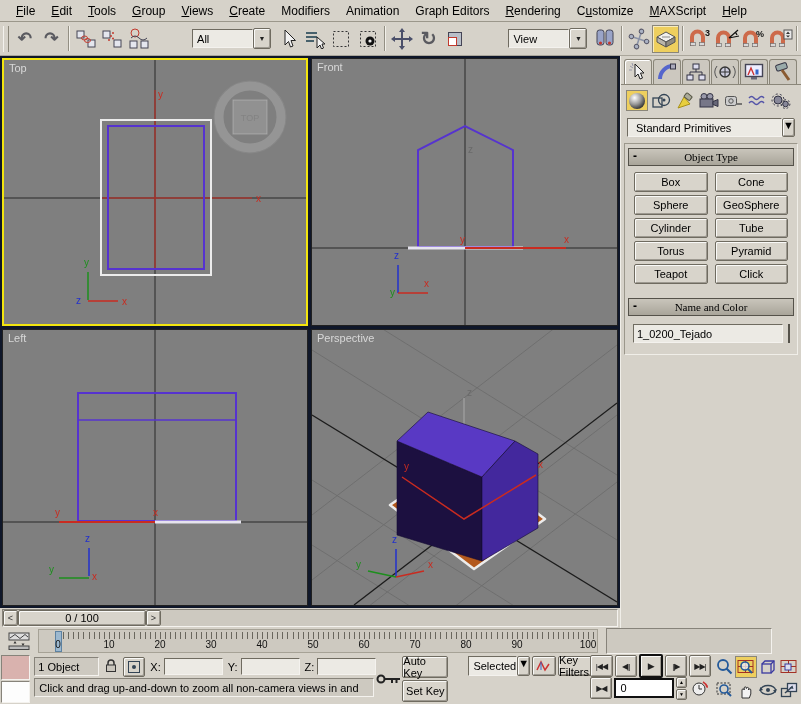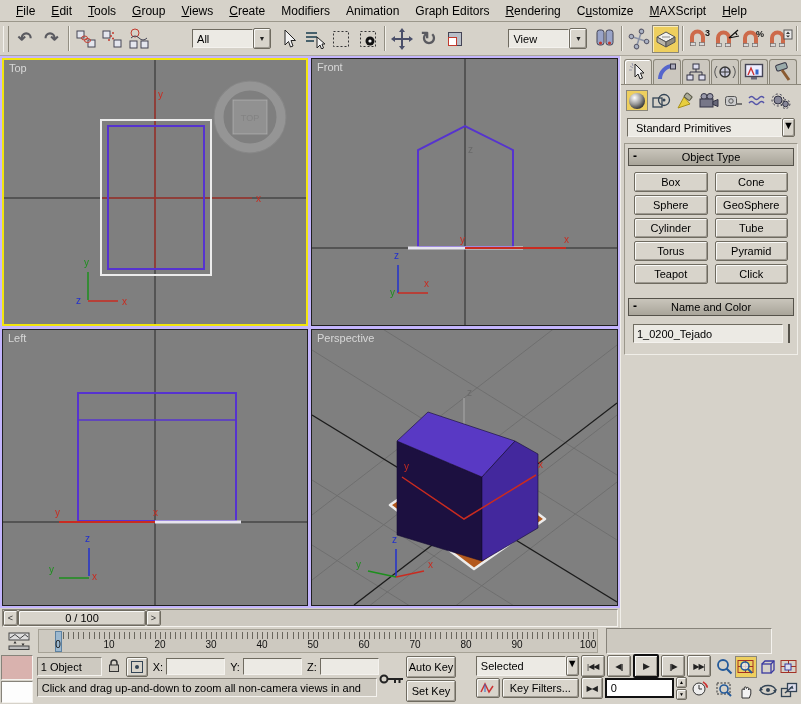--- a/index.html
+++ b/index.html
@@ -15,21 +15,21 @@
   .toolbar{position:absolute;left:0;top:22px;width:801px;height:34px;display:flex;align-items:center;background:#d6d2c9;border-bottom:1px solid #aaa69b;box-sizing:border-box;padding-left:2px;}
   .tb-handle{width:4px;height:26px;border-left:1px solid #f4f2ee;border-right:1px solid #8a8679;margin:0 3px 0 1px;}
   .tb-sep{width:1px;height:25px;background:#938f83;border-right:1px solid #f2f0ea;margin:0 3px;}
   .tb-btn{width:29px;height:28px;display:flex;align-items:center;justify-content:center;position:relative;}
   .tb-btn.active{background:#eecf5e;border:1px solid #8a8679;box-shadow:inset 1px 1px 0 rgba(255,255,255,.6);box-sizing:border-box;}
   .glyph{font-size:17px;color:#5a5a60;font-weight:bold;line-height:1;}
   .dd{display:flex;align-items:center;margin:0 4px;padding-left:36px;}
   .dd .dd-field{width:55px;height:17px;display:flex;align-items:center;padding-left:4px;font-size:11px;}
   .dd .dd-arrow{width:16px;height:19px;display:flex;align-items:center;justify-content:center;font-size:7px;color:#222;}
   
-  .vpc{position:absolute;left:0;top:56px;width:620px;height:552px;background:#c4b5fd;}
+  .vpc{position:absolute;left:0;top:56px;width:620px;height:552px;background:#0f172a;}
   .vp{position:absolute;background:#7f7f7f;box-sizing:border-box;overflow:hidden;}
   .vp svg{position:absolute;left:0;top:0;width:100%;height:100%;}
   .vp-label{position:absolute;left:5px;top:2px;color:#d8d8d8;font-size:11px;z-index:3;}
   #vp-top{left:2px;top:2px;width:306px;height:268px;border:2px solid #f2e50e;}
   #vp-front{left:311px;top:2px;width:307px;height:268px;border:1px solid #202020;}
   #vp-left{left:2px;top:273px;width:306px;height:277px;border:1px solid #202020;}
   #vp-persp{left:311px;top:273px;width:307px;height:277px;border:1px solid #202020;}
   .axis-label{font-size:10px;font-family:"Liberation Sans",sans-serif;}
   
   .cmdpanel{position:absolute;left:620px;top:56px;width:181px;height:572px;background:#d6d2c9;border-left:1px solid #f0eee8;box-sizing:border-box;}
@@ -37,21 +37,21 @@
   .cp-tab{flex:1;height:24px;border:1px solid #8a8679;border-bottom:none;border-radius:3px 3px 0 0;display:flex;align-items:center;justify-content:center;background:#ccc8bf;margin-right:1px;}
   .cp-tab.active{background:#d8d4cb;box-shadow:inset 1px 1px 0 #fff;}
   .cp-cats{display:flex;align-items:center;padding:5px 3px 2px 5px;gap:2px;border-top:1px solid #8a8679;}
   .cp-cat{width:22px;height:21px;display:flex;align-items:center;justify-content:center;}
   .cp-cat.active{background:#eecf5e;border:1px solid #8a8679;box-sizing:border-box;}
   .cp-dd{display:flex;margin:5px 6px 6px 6px;}
   .cp-dd .dd-field{flex:1;height:17px;display:flex;align-items:center;padding-left:8px;}
   .cp-scroll{margin:0 3px;border:1px solid;border-color:#9b978b #f0eee8 #f0eee8 #9b978b;padding:4px 3px 8px 3px;}
   .roll-header{height:16px;background:linear-gradient(#c9c5bb,#a9a59a);border:1px solid #55524a;display:flex;align-items:center;position:relative;margin-bottom:5px;}
   .roll-minus{position:absolute;left:4px;top:1px;font-weight:bold;font-size:12px;line-height:12px;}
-  .roll-title{flex:1;text-align:center;font-size:11px;}
+  .roll-title{flex:1;text-align:center;font-size:11px;font-family:Liberation Serif, serif;}
   .autogrid-row{display:flex;align-items:center;justify-content:center;gap:6px;height:18px;color:#8e8a80;margin-bottom:2px;}
   .checkbox{width:12px;height:12px;background:#d6d2c9;border:1px solid;border-color:#87837a #f4f2ee #f4f2ee #87837a;}
   .ot-grid{display:grid;grid-template-columns:1fr 1fr;gap:3px 7px;padding:1px 6px 6px 6px;}
   .ot-btn{height:18px;display:flex;align-items:center;justify-content:center;font-size:11px;}
   .name-row{display:flex;align-items:center;gap:5px;padding:3px 5px 3px 5px;}
   .name-input{flex:1;height:17px;font:11px "Liberation Sans",sans-serif;padding:0 3px;}
   .swatch{width:17px;height:17px;border:1px solid #55524a;box-shadow:inset 1px 1px 0 rgba(255,255,255,.35);}
   
   .timeslider{position:absolute;left:0;top:608px;width:620px;height:20px;background:#d6d2c9;display:flex;align-items:center;padding:0 2px;box-sizing:border-box;}
   .ts-track{flex:1;height:16px;display:flex;align-items:center;}
@@ -73,21 +73,21 @@
   .sb-main{width:360px;display:flex;flex-direction:column;padding:2px 0 2px 3px;gap:0;}
   .sb-row{display:flex;align-items:center;gap:3px;height:21px;}
   .obj-count{width:60px;height:17px;display:flex;align-items:center;padding-left:3px;}
   .coord-label{font-size:11px;margin-left:2px;}
   .coord-input{width:53px;height:15px;font:11px "Liberation Sans",sans-serif;padding:0 2px;}
   .prompt{flex:1;height:17px;display:flex;align-items:center;padding-left:4px;white-space:nowrap;overflow:hidden;margin-right:2px;}
   .sb-keyicon{width:32px;display:flex;align-items:center;justify-content:center;}
   .sb-keys{width:58px;display:flex;flex-direction:column;gap:2px;padding:2px 0;}
   .btn{display:flex;align-items:center;justify-content:center;font-size:11px;}
   .sb-keys .btn{height:20px;}
-  .sb-sel{width:120px;display:flex;flex-direction:column;gap:2px;padding:2px 0 2px 20px;}
+  .sb-sel{width:120px;display:flex;gap:2px;padding:2px 0 2px 20px;}
   .sel-dd{display:flex;height:20px;}
   .sel-dd .dd-field{flex:1;display:flex;align-items:center;padding-left:4px;}
   .sel-row2{display:flex;gap:2px;height:20px;}
   .sb-play{width:152px;display:flex;flex-direction:column;gap:2px;padding:2px 2px;}
   .play-row{display:flex;gap:2px;height:20px;align-items:center;}
   .pbtn{flex:1;height:20px;font-size:8px;letter-spacing:-1px;display:flex;align-items:center;justify-content:center;color:#222;}
   .pbtn.play{border:2px solid #111;font-size:9px;}
   .frame-field{flex:1;height:16px;background:#fff;border:2px solid #111;display:flex;align-items:center;padding-left:4px;font-size:11px;}
   .spinner{width:11px;display:flex;flex-direction:column;gap:1px;}
   .spinner span{height:9px;display:flex;align-items:center;justify-content:center;font-size:5px;}

